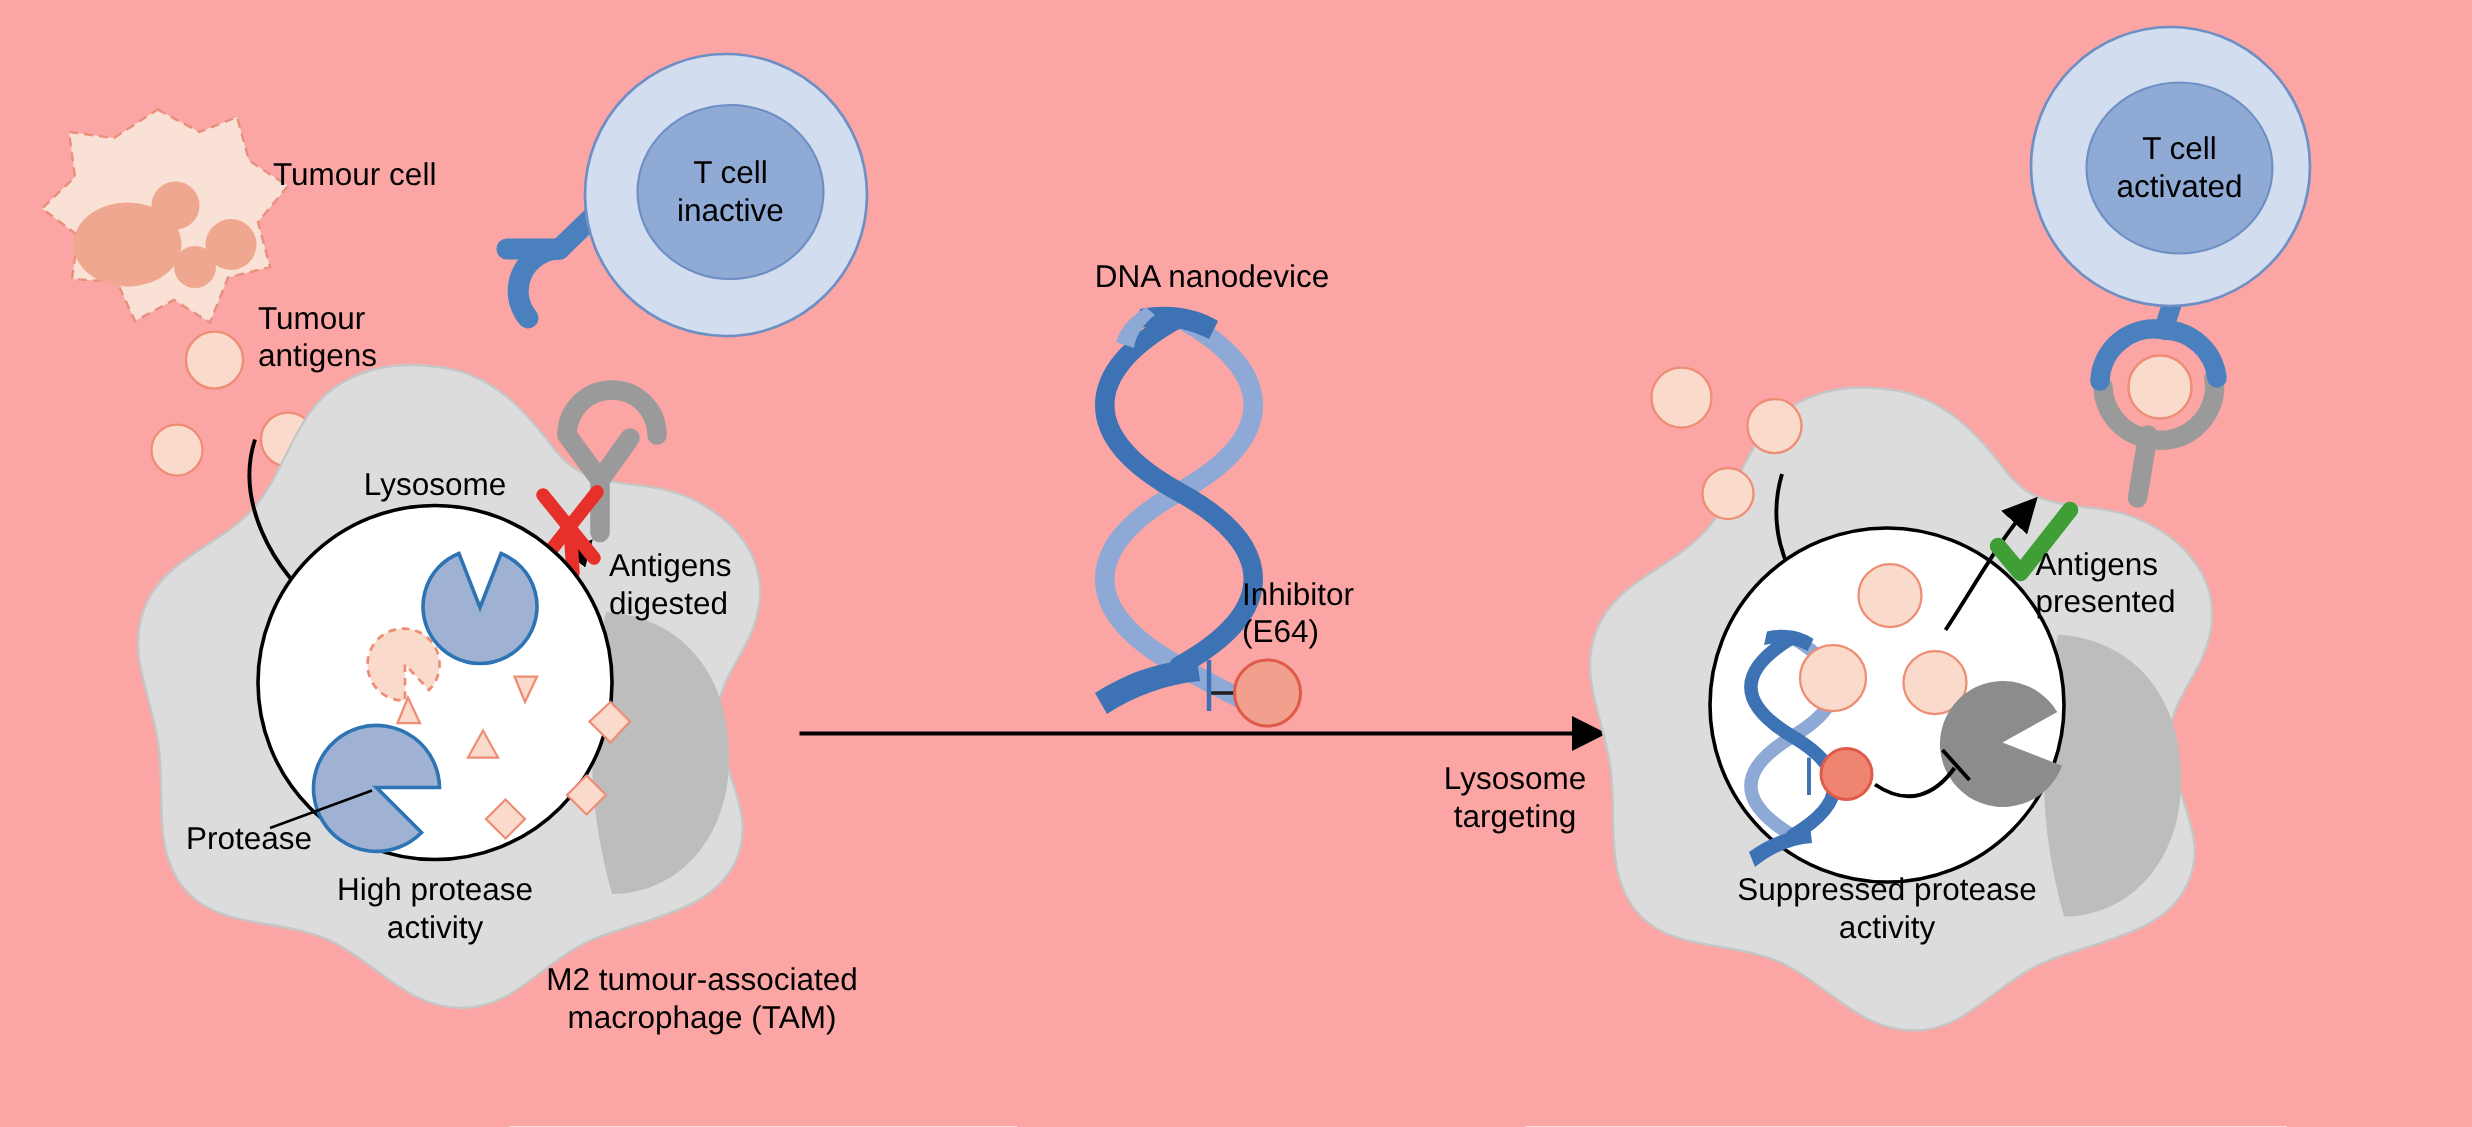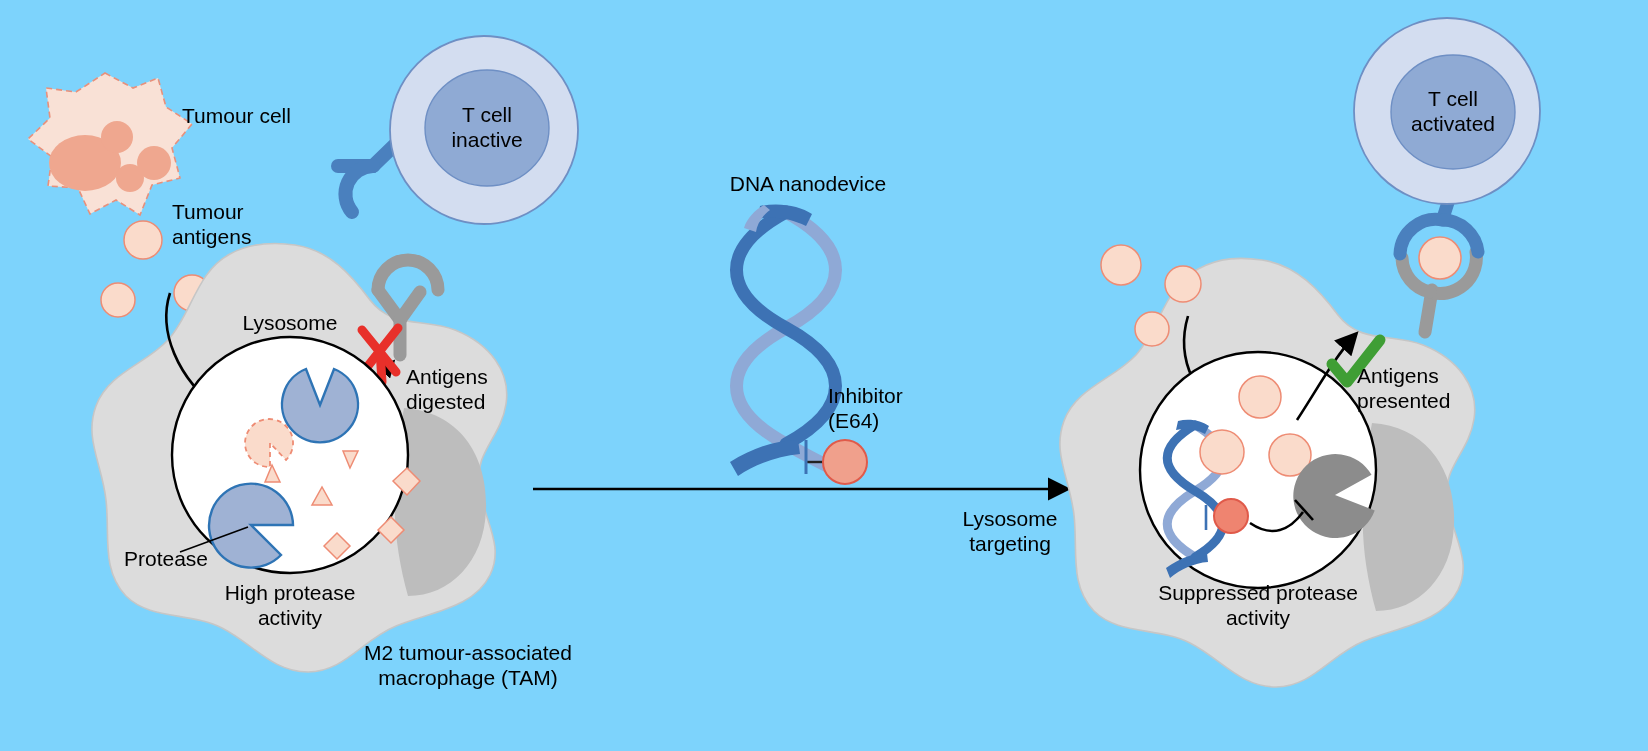--- a/index.html
+++ b/index.html
@@ -1,17 +1,17 @@
 <!DOCTYPE html>
 <html><head>
 <meta charset="utf-8">
 <style>
   html,body{margin:0;padding:0;background:#ffffff;}
   body{width:1648px;height:751px;font-family:"Liberation Sans",sans-serif;overflow:hidden;}
-  #stage{position:relative;width:1648px;height:751px;background:#7dd3fc;}
+  #stage{position:relative;width:1648px;height:751px;background:#fca5a5;}
   svg.layer{position:absolute;left:0;top:0;width:1648px;height:751px;}
   .lbl{font-family:"Liberation Sans",sans-serif;font-size:21px;fill:#000;}
   .lbl-c{text-anchor:middle;}
 </style>
 </head>
 <body>
 
 <div id="stage">
 
 <svg class="layer" viewBox="0 0 1648 751">

